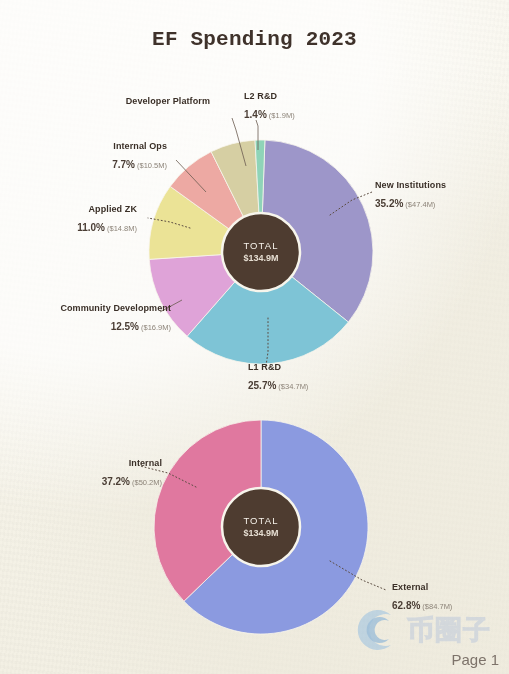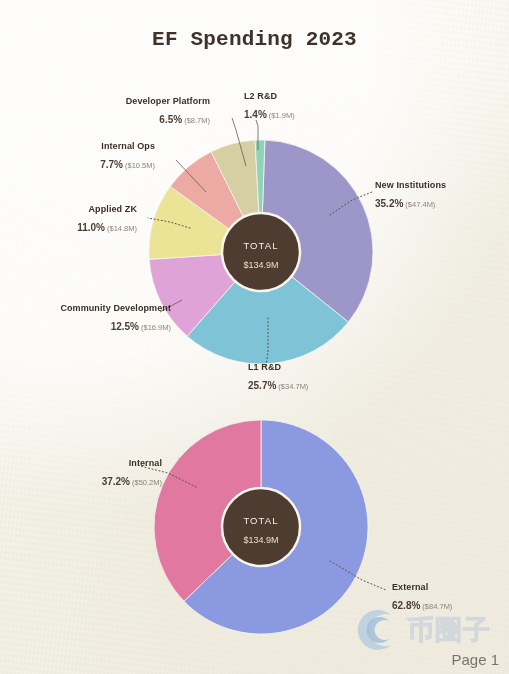--- a/index.html
+++ b/index.html
@@ -39,21 +39,21 @@
   .lbl .vals{white-space:nowrap;margin-top:2px;}
   .lbl .pct{font-size:10px;font-weight:700;color:#4a3d34;}
   .lbl .amt{font-size:7.5px;font-weight:400;color:#8c8378;margin-left:2px;}
   .lbl.right{text-align:left;}
   .lbl.left{text-align:right;}
 
   .center-lbl{
     position:absolute;text-align:center;line-height:1.25;
   }
   .center-lbl .t1{font-size:9.5px;font-weight:400;color:#f6f2ea;letter-spacing:1.1px;}
-  .center-lbl .t2{font-size:9px;font-weight:400;color:#e6ded2;margin-top:8px;}
+  .center-lbl .t2{font-size:9px;font-weight:700;color:#e6ded2;margin-top:1px;}
 
   #page-number{
     position:absolute;right:10px;bottom:6px;
     font-size:15px;color:#7d736a;
   }
   #watermark{
     position:absolute;right:18px;bottom:22px;
     display:flex;align-items:center;gap:3px;
     opacity:.5;
   }
@@ -121,32 +121,29 @@
   </div>
 </div>
 
 <div class="lbl left" style="right:372px;top:204px;">
   <div class="nm">Applied ZK</div>
   <div class="vals">
     <span class="pct">11.0%</span><span class="amt">($14.8M)</span>
   </div>
 </div>
 
-<div class="lbl left" style="right:354px;top:141px;">
+<div class="lbl left" style="right:342px;top:141px;">
   <div class="nm">Internal Ops</div>
   <div class="vals">
     <span class="pct">7.7%</span><span class="amt">($10.5M)</span>
   </div>
 </div>
 
 <div class="lbl left" style="right:299px;top:96px;">
   <div class="nm">Developer Platform</div>
-  <div class="vals">
-    <span class="pct">6.5%</span><span class="amt">($8.7M)</span>
-  </div>
 </div>
 
 <div class="lbl right" style="left:244px;top:91px;">
   <div class="nm">L2 R&amp;D</div>
   <div class="vals">
     <span class="pct">1.4%</span><span class="amt">($1.9M)</span>
   </div>
 </div>
 
 <div class="chart-wrap">

